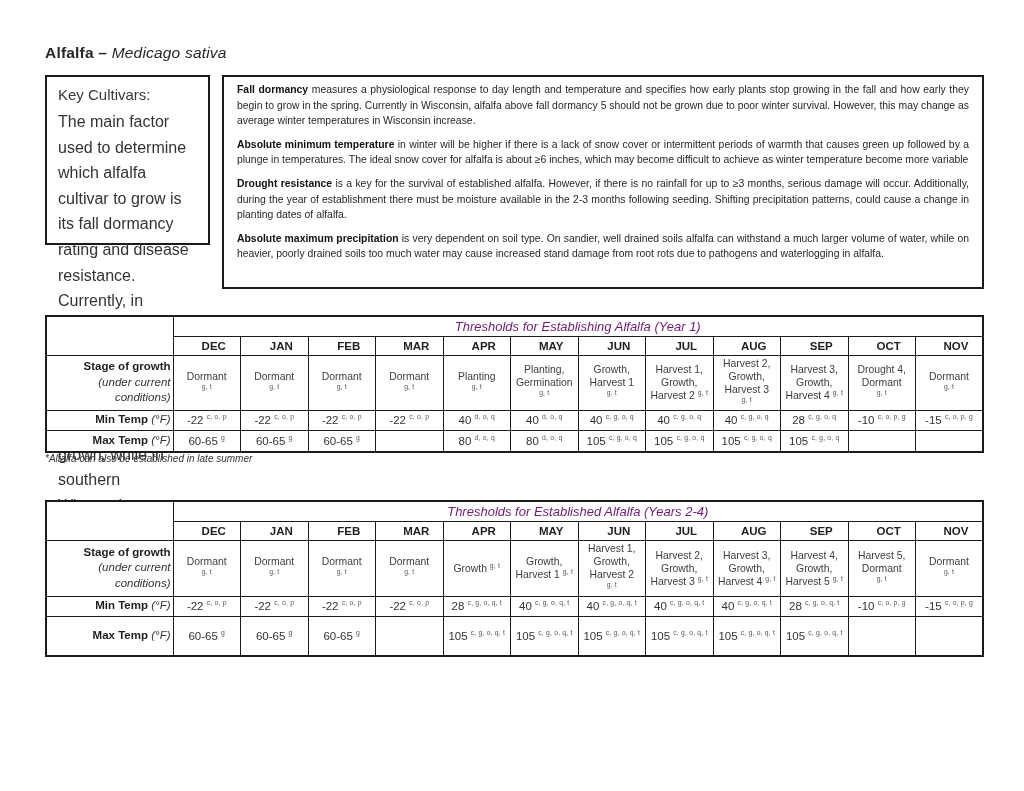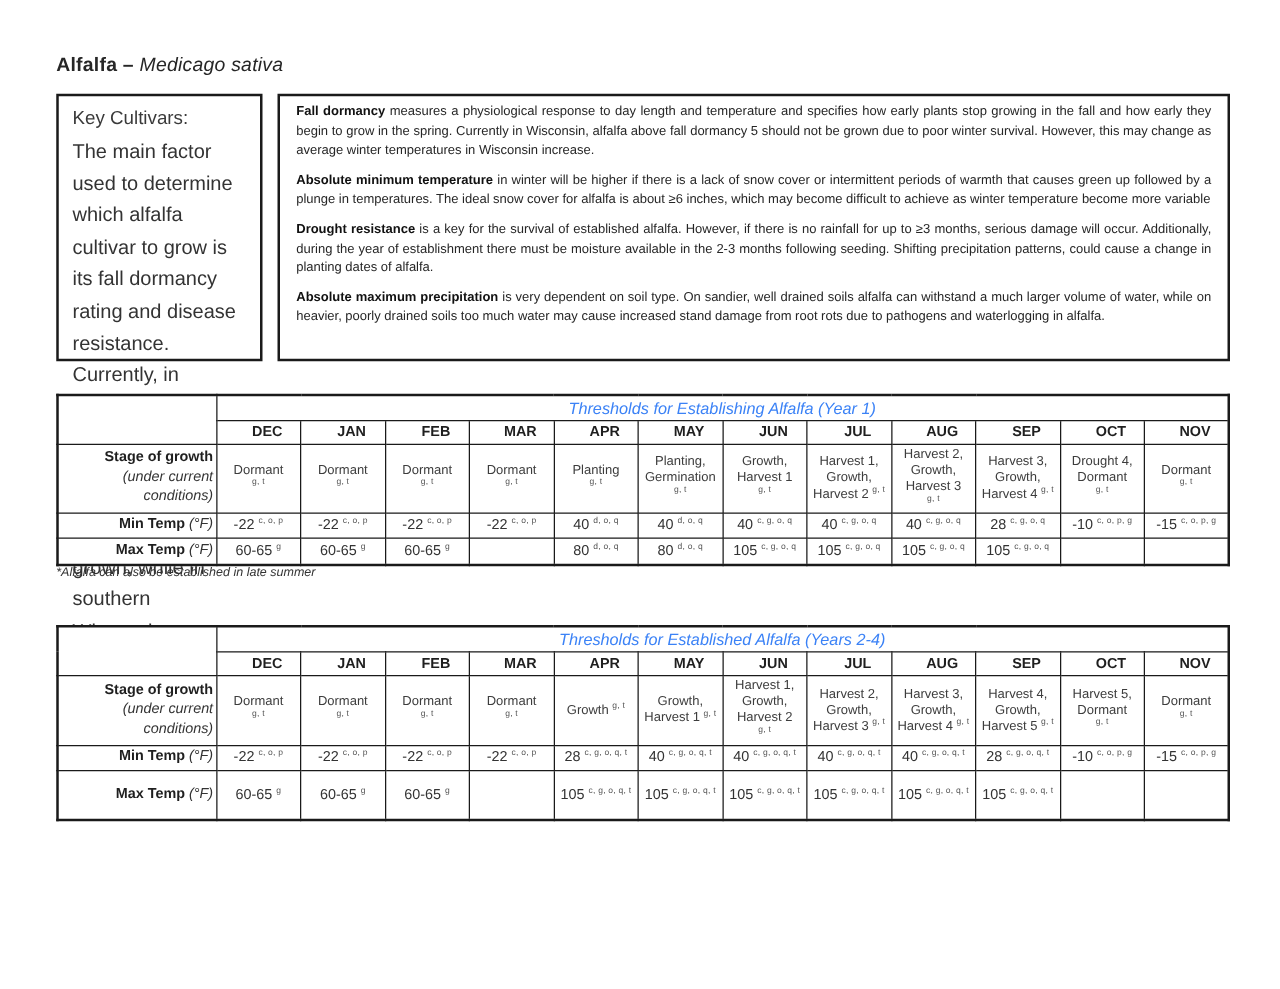--- a/index.html
+++ b/index.html
@@ -2,32 +2,32 @@
 <html><head>
 <meta charset="utf-8">
 <style>
   html,body{margin:0;padding:0;background:#fff;}
   .page{position:relative;width:1024px;height:791px;background:#ffffff;overflow:hidden;
         font-family:Liberation Sans, sans-serif;color:#262626;}
   .doc-title{position:absolute;left:45px;top:44px;font-size:15.5px;letter-spacing:.2px;}
   .t-bold{font-weight:bold;}
   .t-italic{font-style:italic;}
   .box{position:absolute;border:2px solid #1a1a1a;background:#fff;box-sizing:border-box;}
-  .key-box{left:45px;top:75px;width:165px;height:214px;padding:7px 11px;}
+  .key-box{left:45px;top:75px;width:165px;height:170px;padding:7px 11px;}
   .climate-box{left:222px;top:75px;width:762px;height:214px;padding:5px 13px;}
   .box-heading{font-size:15px;color:#3a3a3a;margin:2px 0 6px 0;}
   .key-body{font-size:16px;line-height:1.6;color:#333;margin:4px 0 0 0;}
   .cp{font-size:10.4px;line-height:1.5;color:#262626;margin:0 0 8px 0;text-align:justify;}
   .cp b{color:#111;}
   table.thr{position:absolute;left:45px;border-collapse:collapse;table-layout:fixed;width:939px;background:#fff;}
   #table1{top:315px;}
   #table2{top:500px;}
   table.thr td,table.thr th{border:1px solid #1a1a1a;padding:1px 2px;box-sizing:border-box;overflow:hidden;}
   table.thr{border:2px solid #1a1a1a;}
-  td.ttl{font-style:italic;font-size:13px;text-align:center;height:20px;color:#3b82f6;}
+  td.ttl{font-style:italic;font-size:13px;text-align:center;height:20px;color:#701a75;}
   td.corner{border-bottom:1px solid #1a1a1a;}
   tr.months th{font-size:11.5px;font-weight:bold;height:19px;text-align:center;color:#1f1f1f;padding-left:16px;}
   td.rowlab{text-align:right;padding-left:5px;font-size:11.5px;vertical-align:middle;line-height:1.35;}
   .rl-bold{font-weight:bold;color:#1f1f1f;}
   .rl-ital{font-style:italic;color:#333;}
   td.stage-cell{font-size:10.4px;text-align:center;vertical-align:middle;color:#3d3d3d;line-height:1.25;}
   td.temp-cell{font-size:11.5px;text-align:center;vertical-align:middle;color:#333;}
   tr.stage-r1 td{height:52px;}
   tr.stage-r2 td{height:56px;}
   tr.min-r td{height:20px;}

